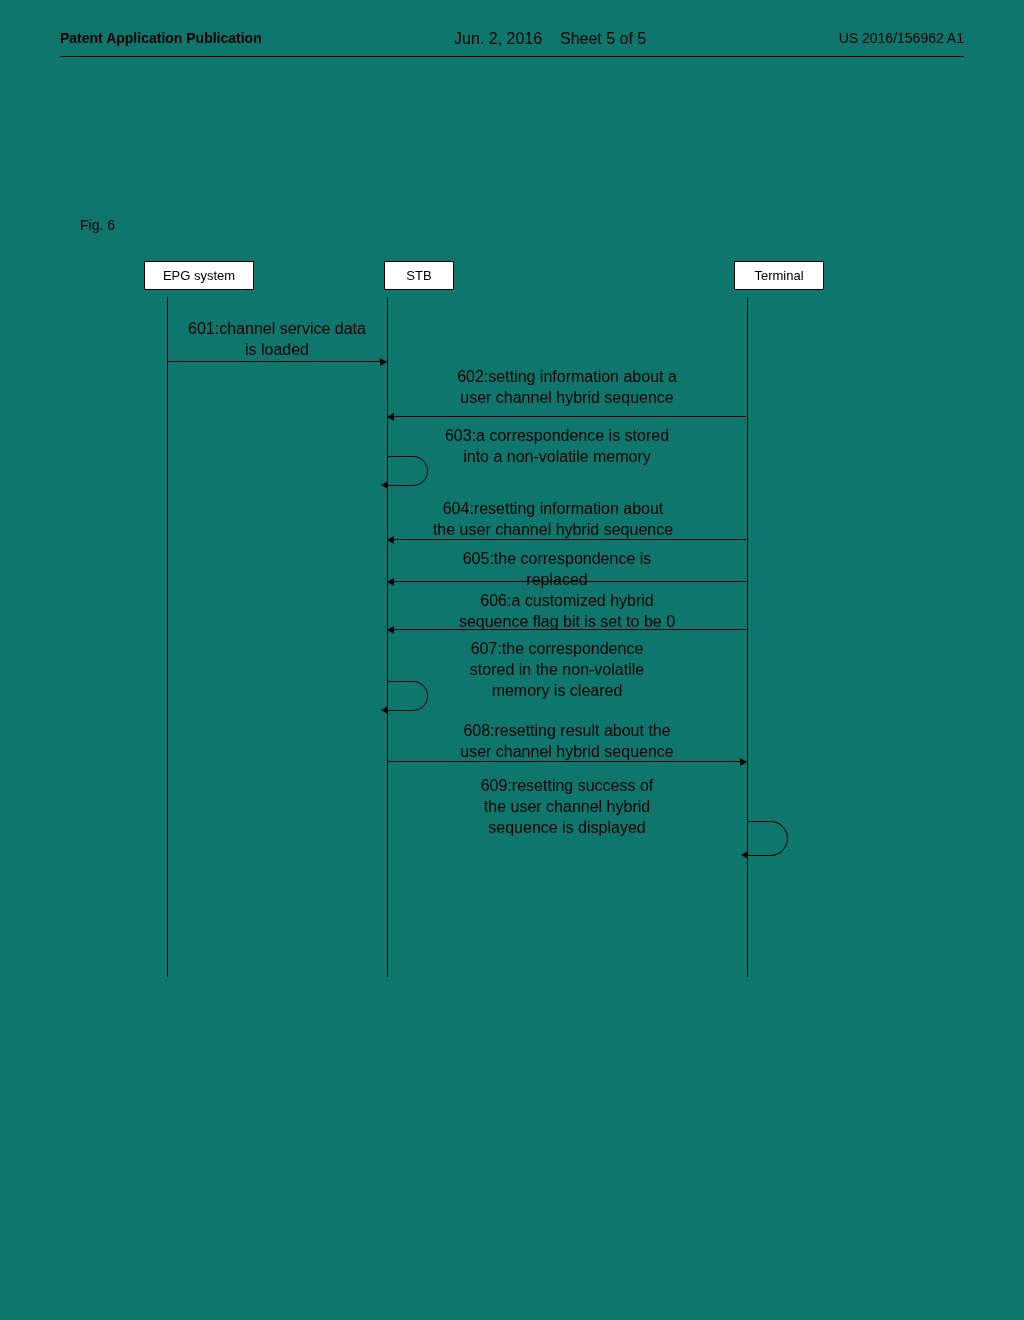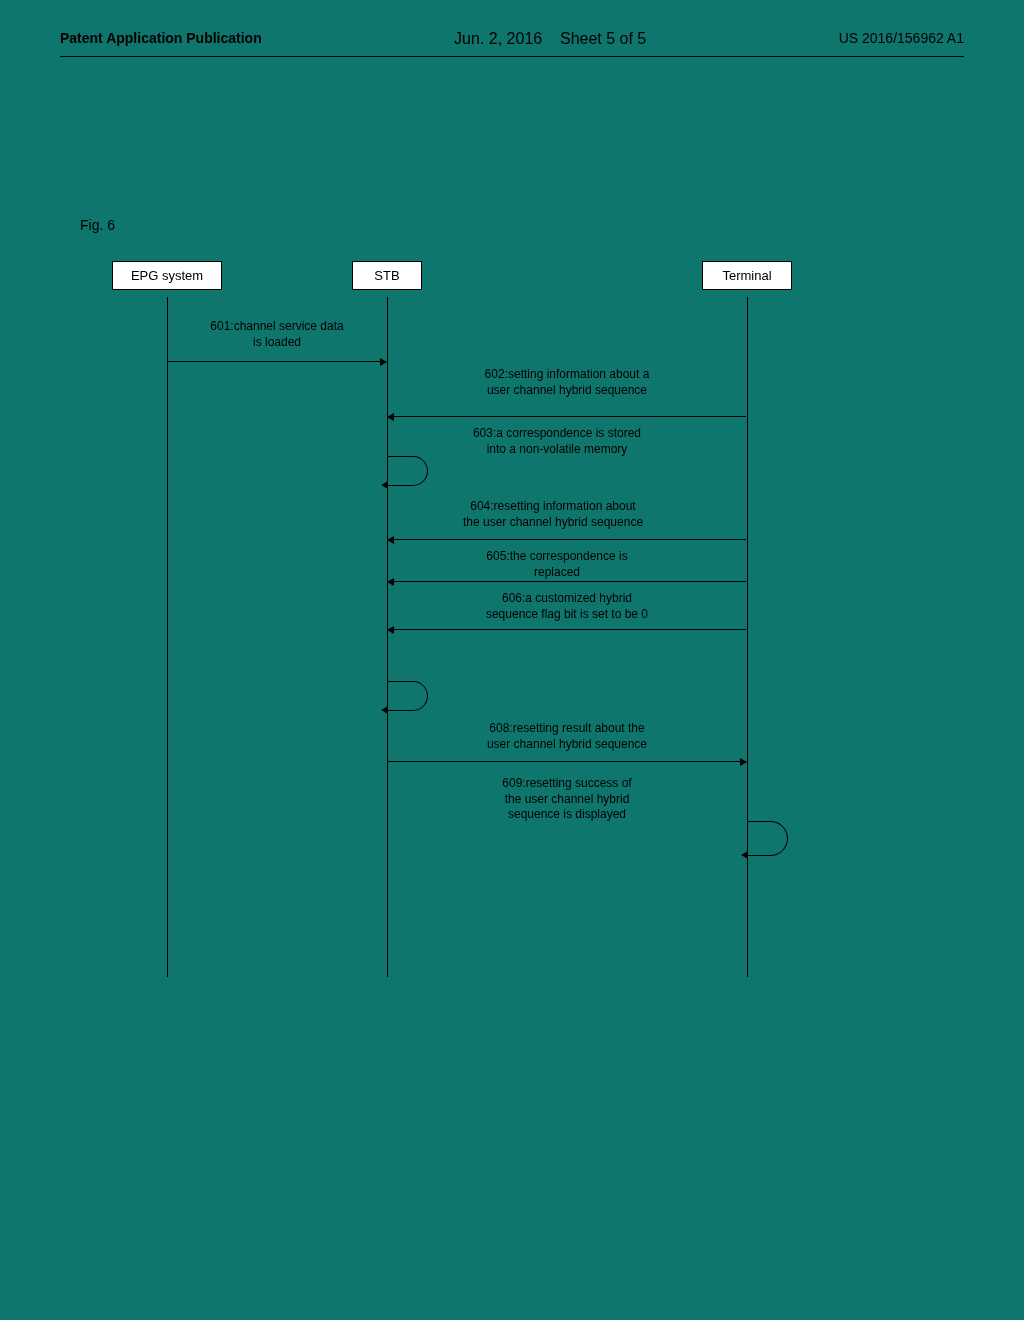--- a/index.html
+++ b/index.html
@@ -60,34 +60,35 @@
 
     
     .entity-box {
       position: absolute;
       border: 1px solid #000;
       background: #fff;
       text-align: center;
       font-size: 13px;
       padding: 6px 10px;
       white-space: nowrap;
+      margin-left: 32px;
     }
 
     
     .lifeline {
       position: absolute;
       border-left: 1px solid #000;
       top: 0;
       height: 100%;
     }
 
     
     .arrow-label {
       position: absolute;
-      font-size: 12px;
+      font-size: 16px;
       text-align: center;
       line-height: 1.3;
     }
 
     
     .arrow-line {
       position: absolute;
       border-top: 1px solid #000;
     }
 
@@ -193,20 +194,25 @@
 replaced</span>
     </div>
     <div class="arrow-line arrow-left" style="left: 306px; top: 320px; width: 358px;"></div>
 
     <div class="arrow-label" style="left: 310px; top: 330px; width: 350px; text-align: center;">
       <span style="white-space: pre-line;">606:a customized hybrid
 sequence flag bit is set to be 0</span>
     </div>
     <div class="arrow-line arrow-left" style="left: 306px; top: 368px; width: 358px;"></div>
 
+    <div class="arrow-label" style="left: 310px; top: 378px; width: 330px; text-align: center;">
+      <span style="white-space: pre-line;">607:the correspondence
+stored in the non-volatile
+memory is cleared</span>
+    </div>
     <div class="loop-arrow" style="left: 306px; top: 420px; width: 40px; height: 30px;"></div>
     <div class="loop-arrow-tip" style="left: 299px; top: 445px;"></div>
 
     <div class="arrow-label" style="left: 310px; top: 460px; width: 350px; text-align: center;">
       <span style="white-space: pre-line;">608:resetting result about the
 user channel hybrid sequence</span>
     </div>
     <div class="arrow-line arrow-right" style="left: 306px; top: 500px; width: 358px;"></div>
 
     <div class="arrow-label" style="left: 310px; top: 515px; width: 350px; text-align: center;">

